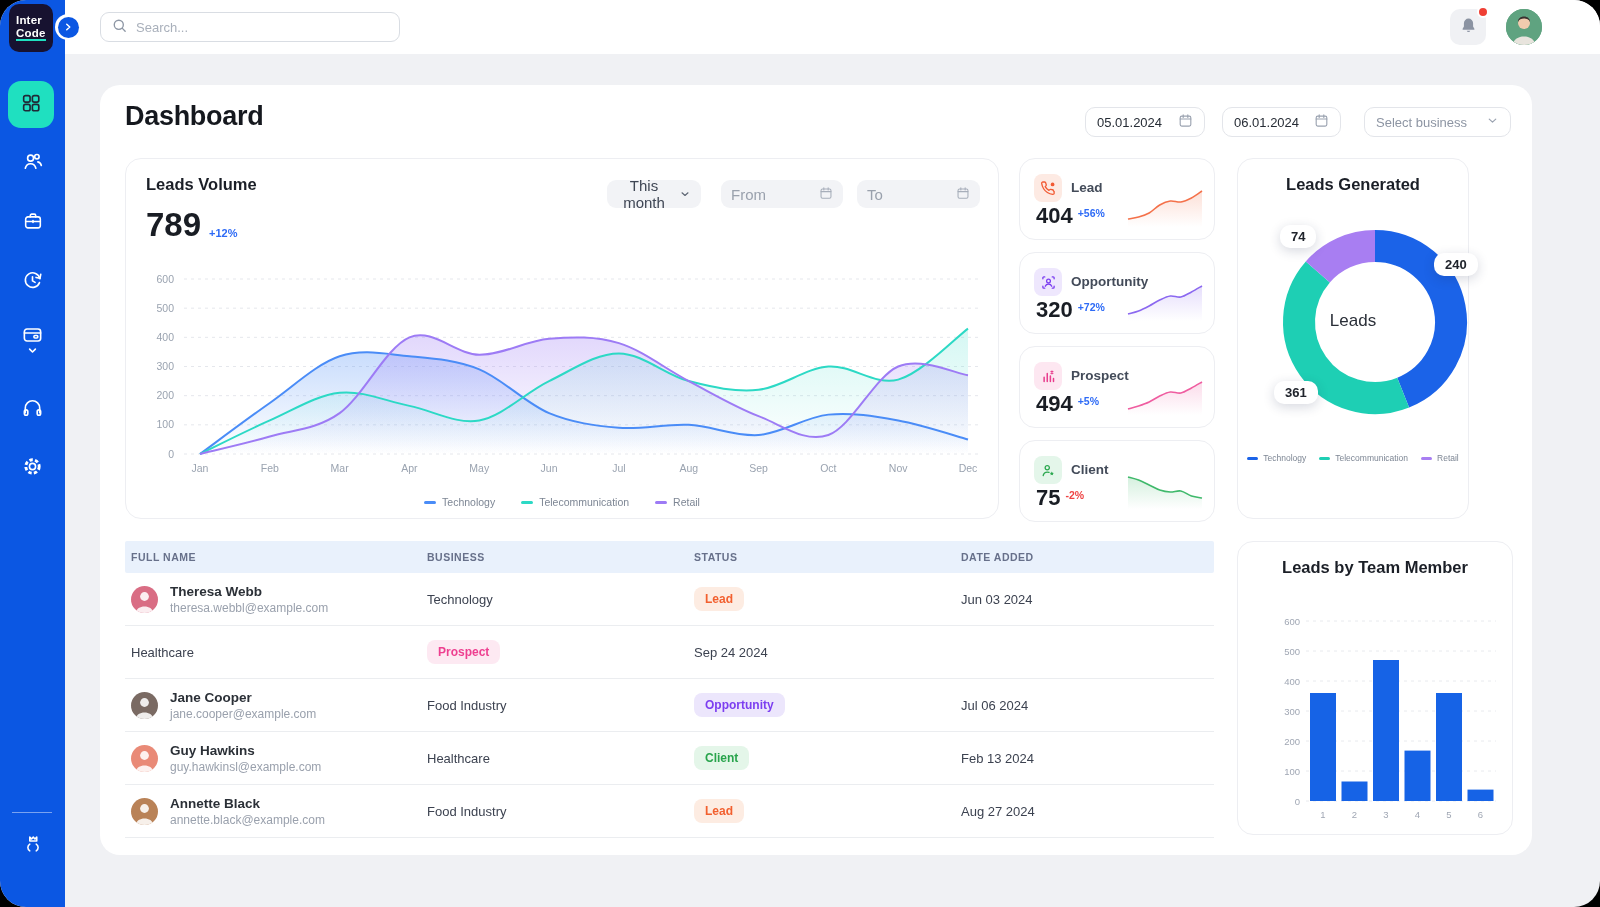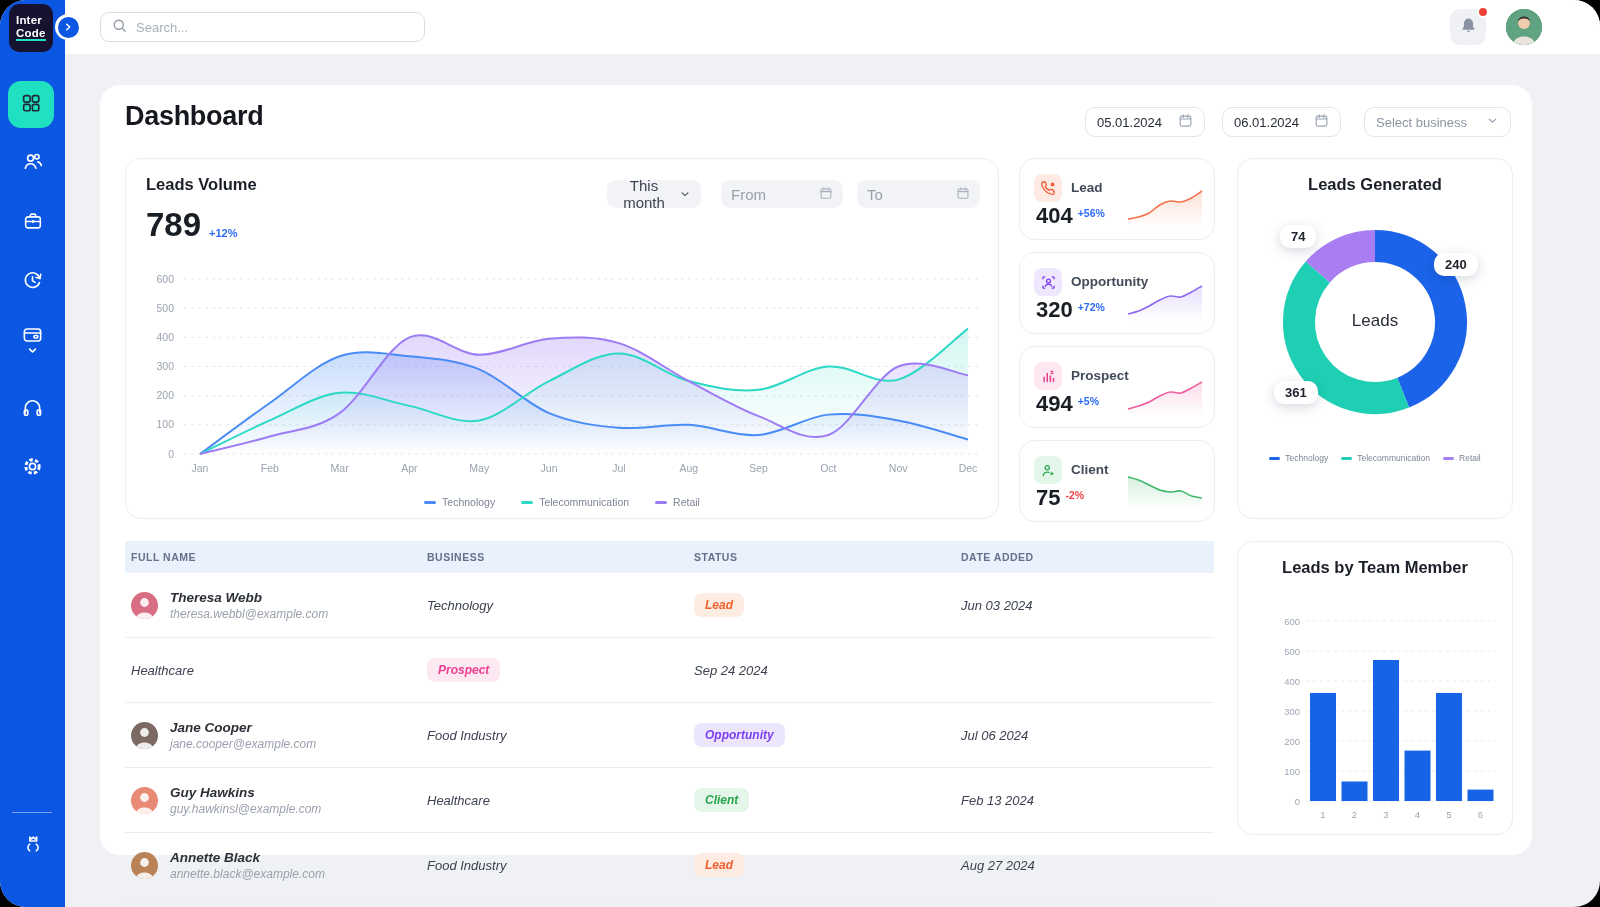--- a/index.html
+++ b/index.html
@@ -19,21 +19,21 @@
   #collapse-btn .inner { width:21px; height:21px; border-radius:50%; background:#0b57e3;
               display:flex; align-items:center; justify-content:center; }
   .nav-item { position:absolute; left:0; width:65px; height:48px; display:flex; align-items:center;
               justify-content:center; cursor:pointer; }
   .nav-active { position:absolute; left:8px; top:81px; width:46px; height:47px; background:#1fe0c0;
               border-radius:13px; display:flex; align-items:center; justify-content:center; cursor:pointer; }
   .side-divider { position:absolute; left:12px; right:13px; top:812px; height:1px; background:rgba(255,255,255,.45); }
 
   
   #topbar { position:absolute; left:65px; top:0; right:0; height:54px; background:#fff; }
-  #search-wrap { position:absolute; left:35px; top:12px; width:325px; height:30px; border:1px solid #d9dde3;
+  #search-wrap { position:absolute; left:35px; top:12px; width:300px; height:30px; border:1px solid #d9dde3;
               border-radius:9px; display:flex; align-items:center; padding:0 10px; gap:8px; background:#fff; }
   #search-wrap input { border:none; outline:none; flex:1; font-size:13px; color:#394150; font-family:inherit; background:transparent;}
   #search-wrap input::placeholder { color:#a9b0bb; }
   #bell-btn { position:absolute; right:114px; top:9px; width:36px; height:36px; background:#f0f1f4;
               border-radius:10px; border:none; cursor:pointer; display:flex; align-items:center; justify-content:center; }
   #bell-dot { position:absolute; right:-3px; top:-3px; width:12px; height:12px; border-radius:50%;
               background:#ef3f34; border:2px solid #fff; }
   #avatar-top { position:absolute; right:58px; top:9px; width:36px; height:36px; border-radius:50%;
               overflow:hidden; cursor:pointer; border:none; padding:0; background:#5fa380;}
 
@@ -69,39 +69,39 @@
   .stat { left:919px; width:196px; height:82px; }
   .stat-icon { position:absolute; left:14px; top:15px; width:28px; height:28px; border-radius:8px;
                display:flex; align-items:center; justify-content:center; }
   .stat-label { position:absolute; left:51px; top:21px; font-size:13.5px; font-weight:600; color:#434b59; }
   .stat-value { position:absolute; left:16px; top:44px; font-size:22px; font-weight:800; color:#191d24; }
   .stat-delta { font-size:10.5px; font-weight:700; color:#2e6bf6; vertical-align:6px; margin-left:5px;}
   .stat.down .stat-delta { color:#ef4444; }
   .spark { position:absolute; right:10px; bottom:12px; }
 
   
-  #donut-card { left:1137px; top:73px; width:276px; height:361px; }
+  #donut-card { left:1137px; top:73px; width:232px; height:361px; }
   #donut-card .card-title { left:0; right:0; text-align:center; }
   #donut-center { position:absolute; left:0; right:0; top:152px; text-align:center; font-size:17px; color:#2a2f38; }
   .pill { position:absolute; background:#fff; border-radius:10px; padding:4px 11px; font-size:13px; font-weight:700;
           color:#20242c; box-shadow:0 3px 12px rgba(25,39,80,.18); }
   #pill-retail { left:42px; top:66px; }
   #pill-tech   { left:196px; top:94px; }
   #pill-tele   { left:36px; top:222px; }
   #donut-legend { position:absolute; left:0; right:0; top:294px; display:flex; justify-content:center; gap:13px; }
   #donut-legend .leg-item { font-size:8.5px; gap:5px;}
   #donut-legend .leg-dash { width:11px; }
 
   
   #table { position:absolute; left:25px; top:456px; width:1089px; }
   .t-head { display:grid; grid-template-columns:296px 267px 267px auto; background:#e9f1fc; height:32px;
             align-items:center; border-radius:2px; }
   .t-head span { font-size:10.5px; font-weight:700; color:#67708a; letter-spacing:.5px; padding-left:6px; }
-  .t-row { display:grid; grid-template-columns:296px 267px 267px auto; height:65px; align-items:center;
-           border-bottom:1px solid #ebedf0; cursor:pointer;font-style:italic; }
+  .t-row { display:grid; grid-template-columns:296px 267px 267px auto; height:53px; align-items:center;
+           border-bottom:1px solid #ebedf0; cursor:pointer; }
   .t-name { display:flex; align-items:center; gap:12px; padding-left:6px; }
   .t-avatar { width:27px; height:27px; border-radius:50%; overflow:hidden; flex:none; }
   .t-n1 { font-size:13.5px; font-weight:600; color:#2b3037; }
   .t-n2 { font-size:12px; color:#9aa1ad; margin-top:2px; }
   .t-biz, .t-date { font-size:13px; color:#3c4250; padding-left:6px; }
   .badge { display:inline-block; margin-left:6px; padding:5px 11px; border-radius:8px; font-size:12px; font-weight:600; }
   .b-lead { color:#f2602f; background:#fdece2; }
   .b-prospect { color:#ee3f90; background:#fde9f2; }
   .b-opportunity { color:#7c3ef0; background:#ece6fc; }
   .b-client { color:#28a44c; background:#e4f6e9; }

